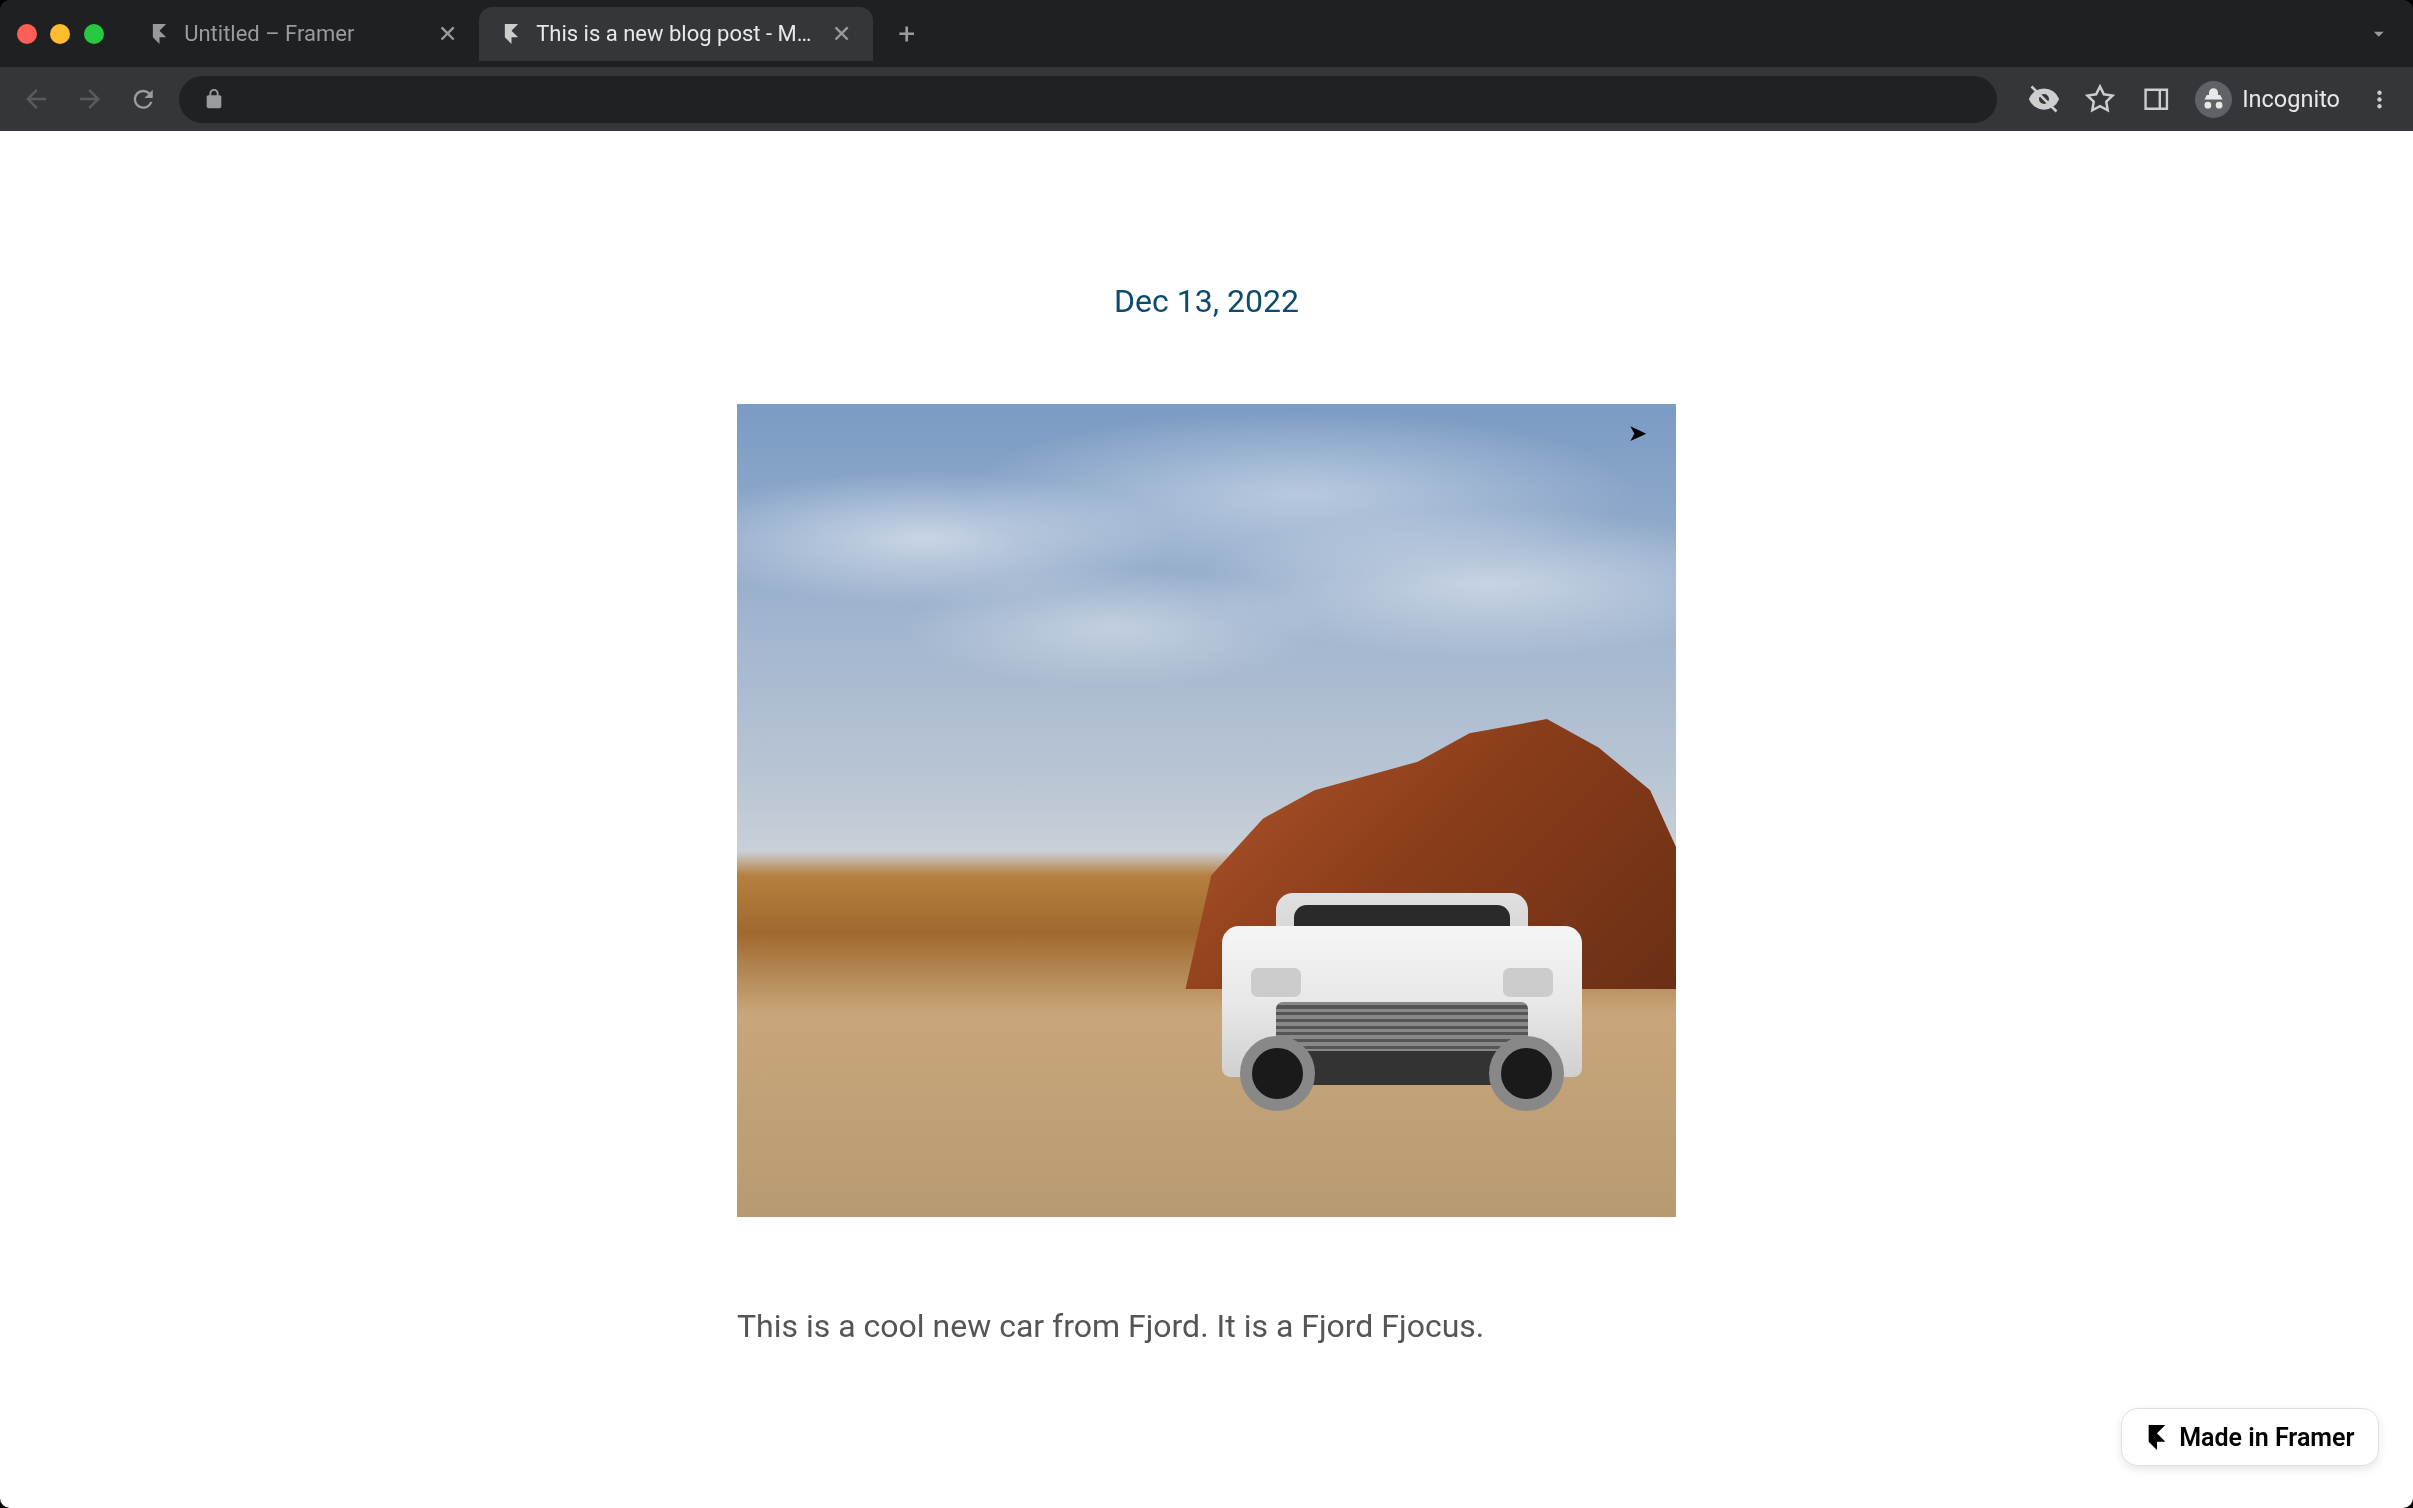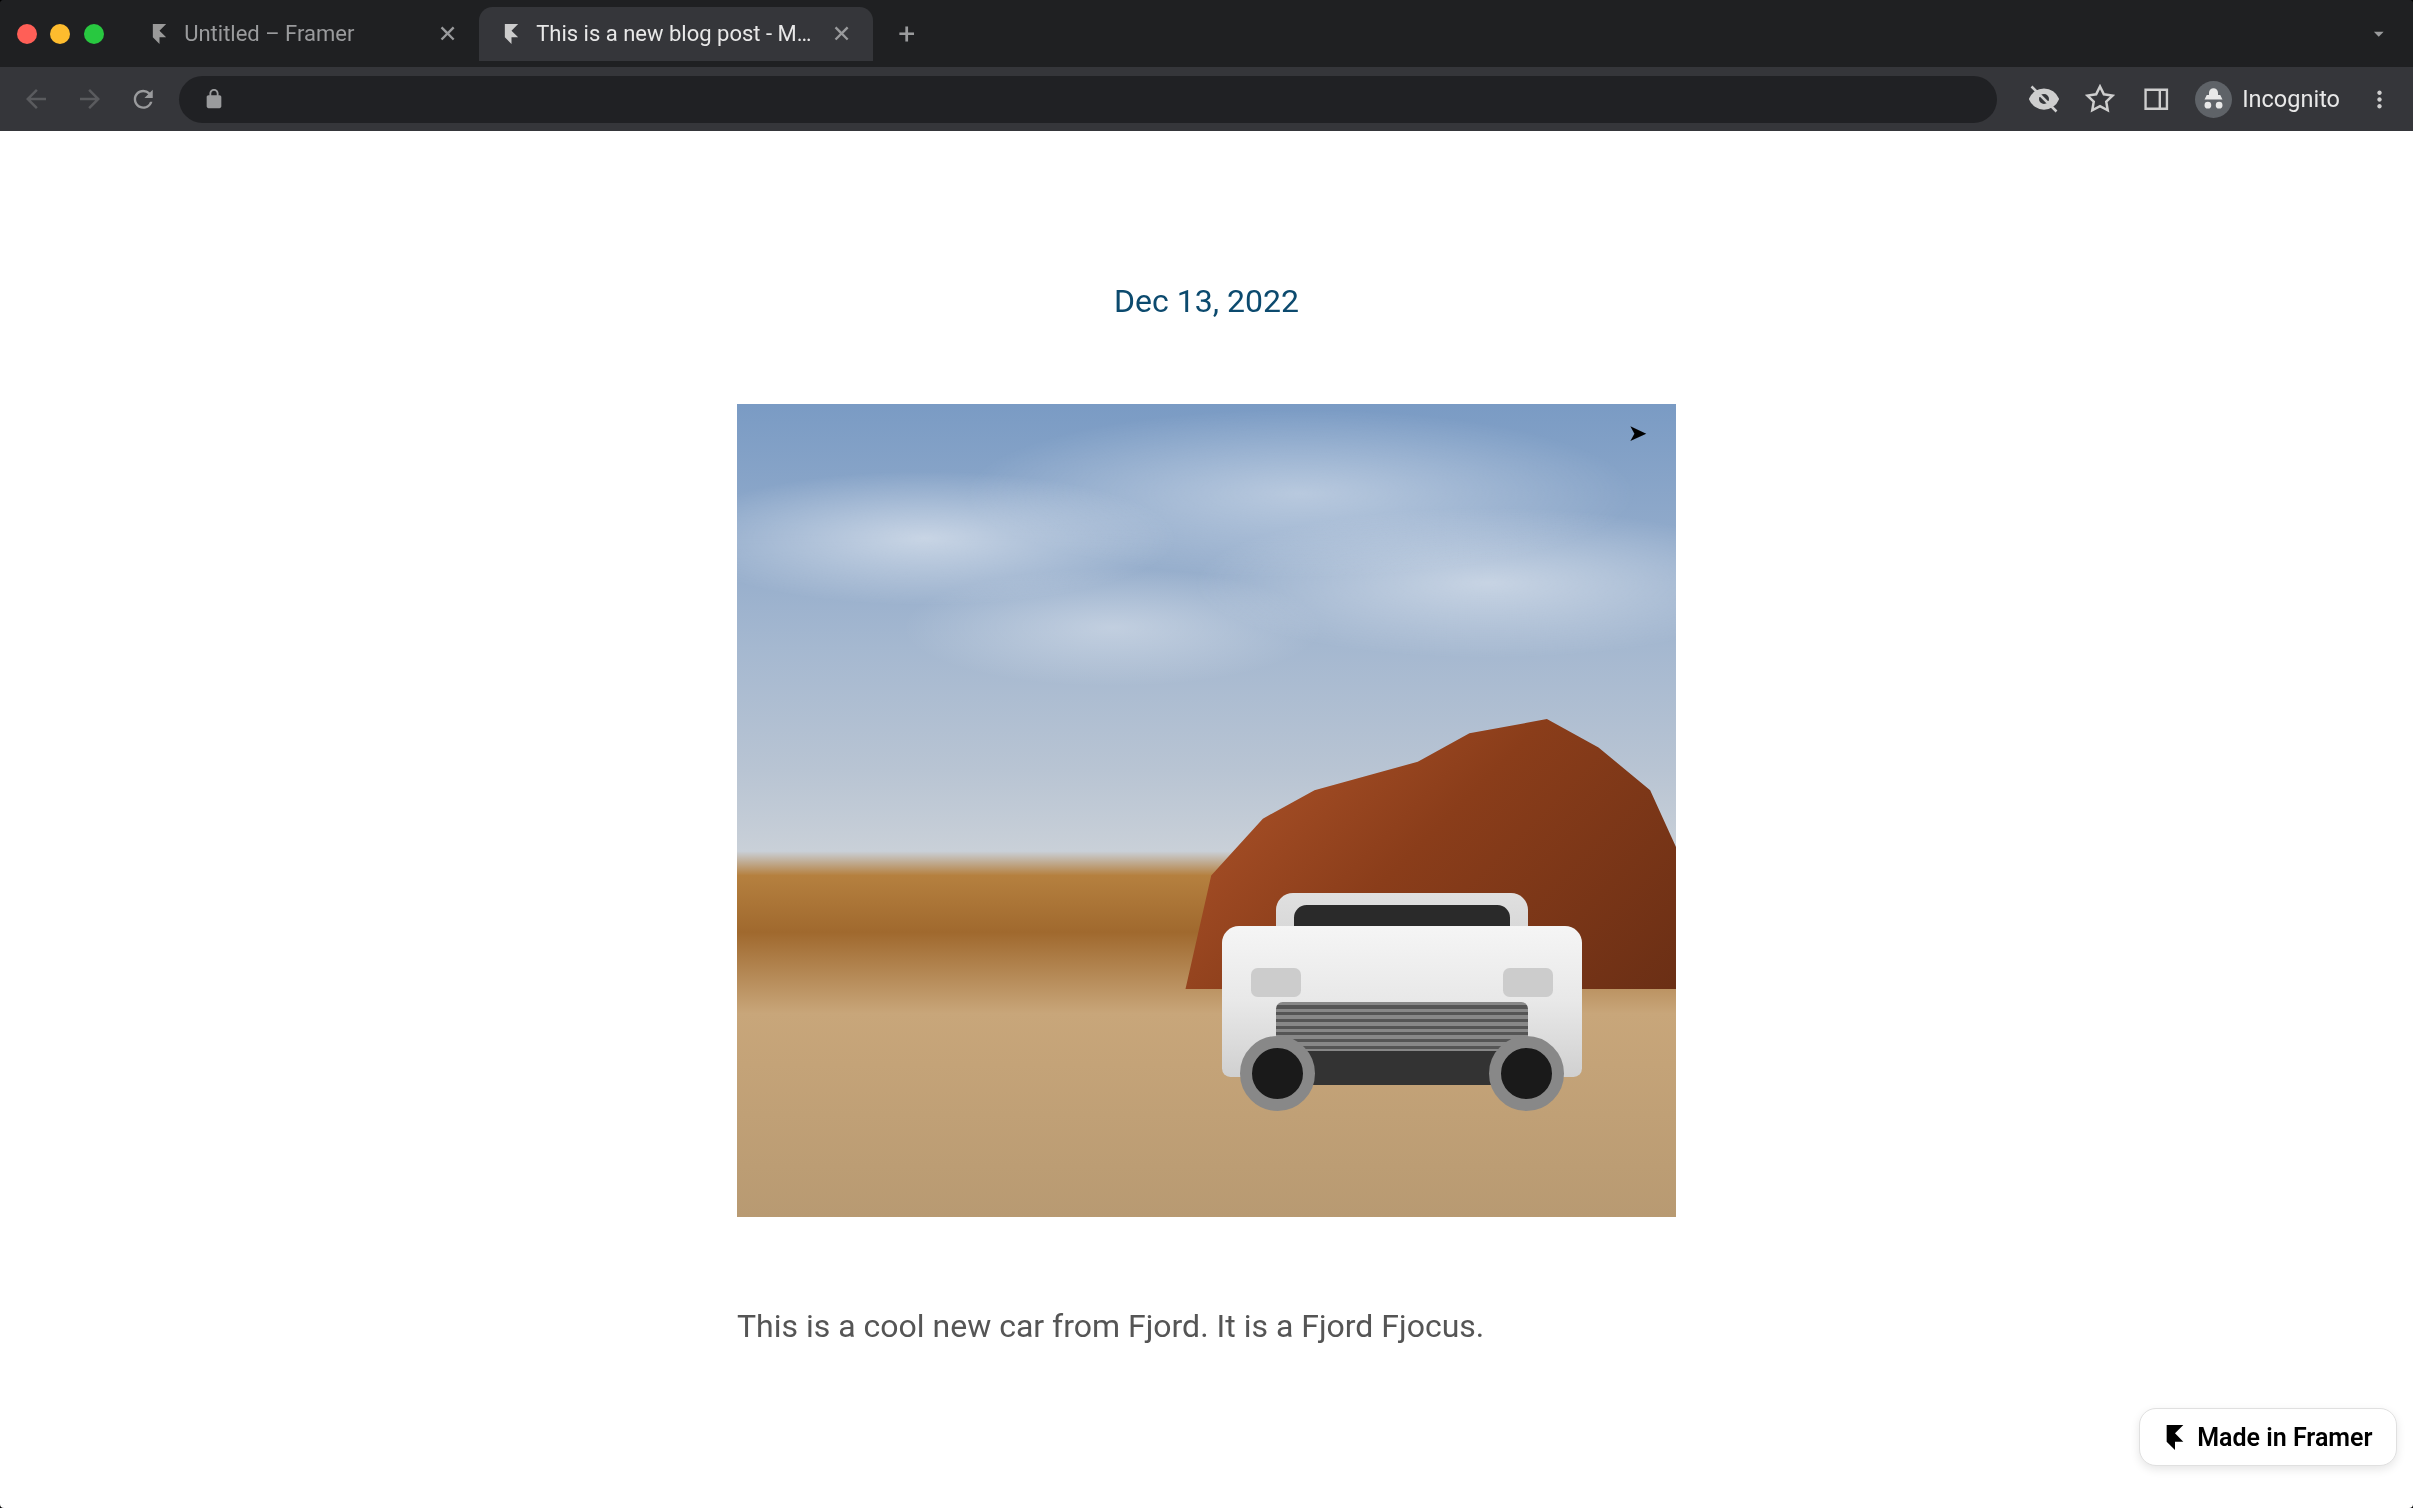--- a/index.html
+++ b/index.html
@@ -14,21 +14,21 @@
       width: 2413px;
       height: 1508px;
       overflow: hidden;
       position: relative;
     }
     
     .browser-window {
       width: 100%;
       height: 100%;
       background: #1f2022;
-      border-radius: 4px;
+      border-radius: 10px;
       overflow: hidden;
       display: flex;
       flex-direction: column;
     }
     
     .tab-bar {
       height: 67px;
       background: #1f2022;
       display: flex;
       align-items: center;
@@ -400,21 +400,21 @@
       font-size: 32px;
       color: #555;
       line-height: 1.6;
       width: 100%;
       text-align: left;
     }
     
     .framer-badge {
       position: absolute;
       bottom: 42px;
-      right: 16px;
+      right: 34px;
       background: #fff;
       border: 1.7px solid #e0e0e0;
       border-radius: 17px;
       padding: 13.4px 23.5px;
       display: flex;
       align-items: center;
       gap: 11.7px;
       font-size: 25px;
       font-weight: 600;
       color: #000;

